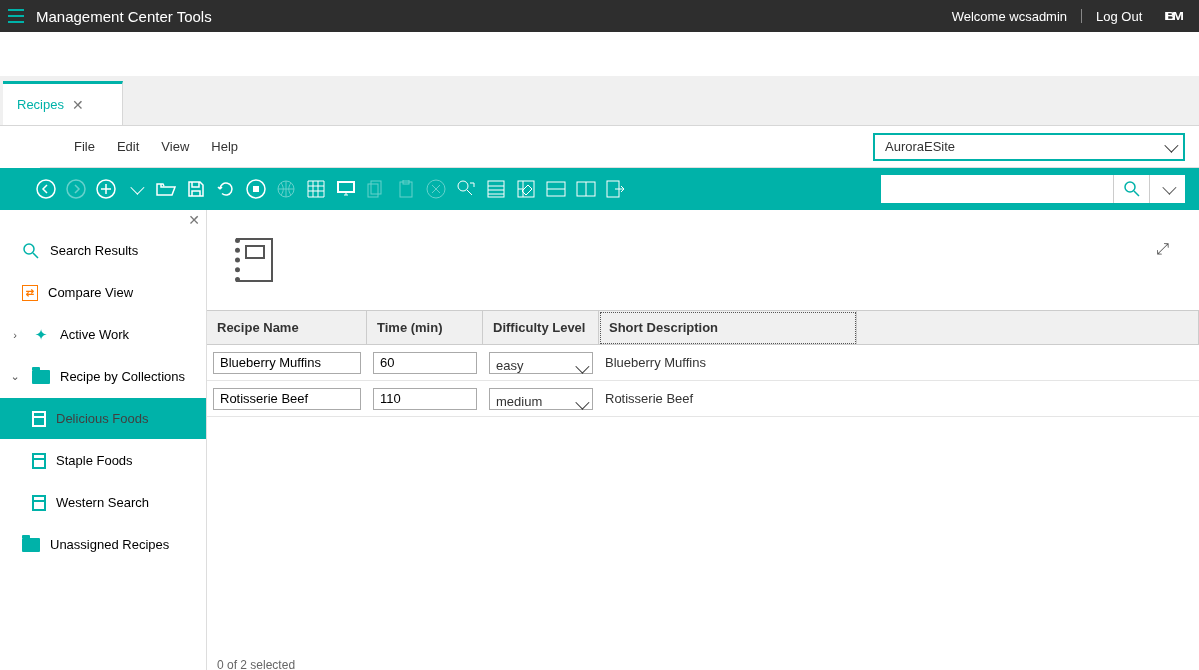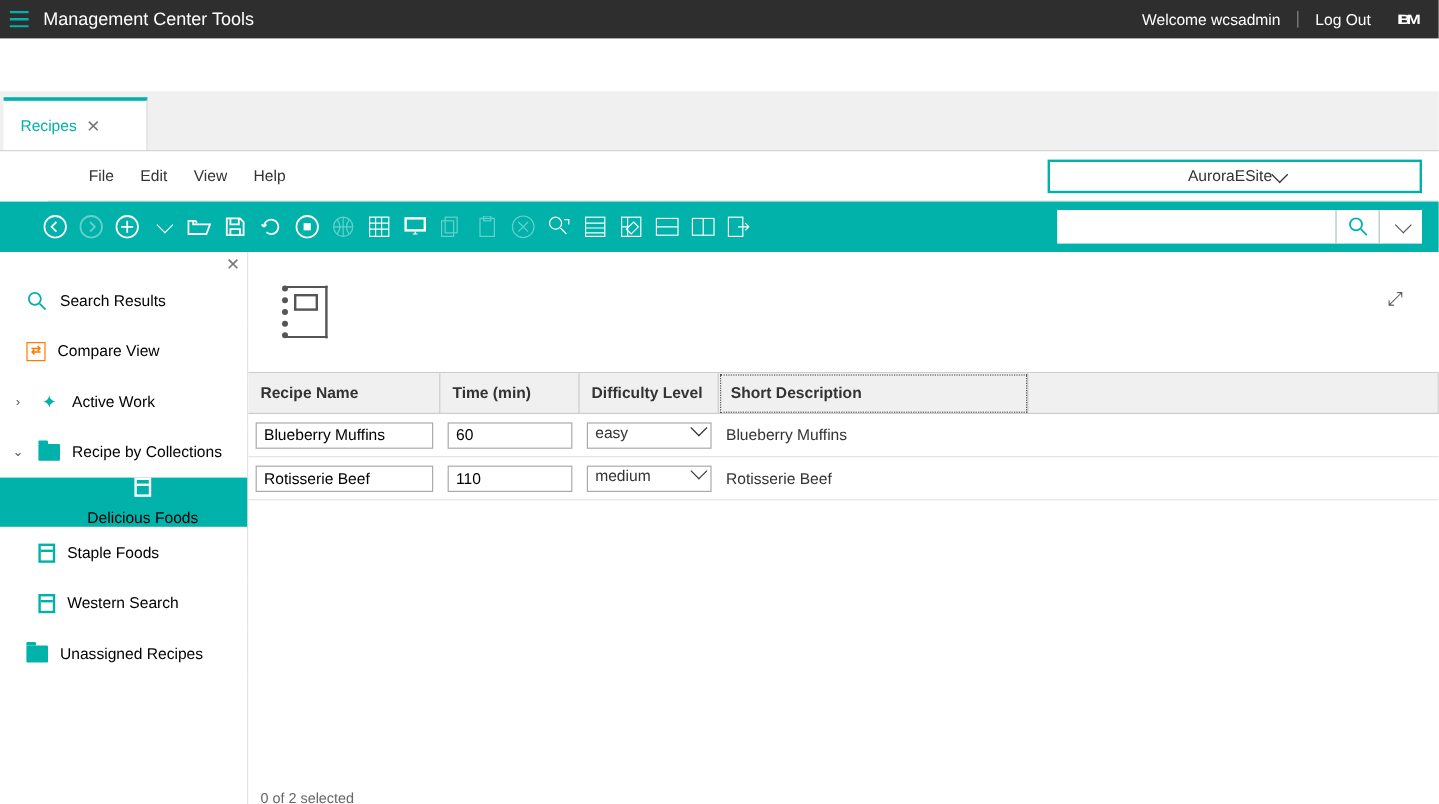--- a/index.html
+++ b/index.html
@@ -17,21 +17,21 @@
 
   
   .tabstrip { height: 50px; background: #f0f0f0; border-bottom: 1px solid #d7d7d7; display:flex; align-items:flex-end; padding-left:3px;margin-top:44px; }
   .tab { height: 44px; background:#fff; border-top:3px solid #00b2a9; padding:0 10px 0 14px; display:flex; align-items:center; gap:8px; font-size:13px; color:#00b2a9; border-right:1px solid #d7d7d7; min-width:120px; }
   .tab-close { color:#777; font-size:14px; cursor:pointer; }
 
   
   .menurow { height: 42px; display:flex; align-items:center; justify-content:space-between; padding:0 14px 0 34px; font-size:13px; color:#333; border-bottom:1px solid #e0e0e0;margin-left:40px;}
   .menus { display:flex; gap:22px; }
   .menus span { cursor:pointer; }
-  .site-select { width:312px; height:28px; border:2px solid #00b2a9; display:flex; align-items:center; justify-content:center; padding:0 8px 0 10px; font-size:13px; color:#333; background:#fff;}
+  .site-select { width:312px; height:28px; border:2px solid #00b2a9; display:flex; align-items:center; justify-content:space-between; padding:0 8px 0 10px; font-size:13px; color:#333; background:#fff;}
 
   
   .toolbar { height: 42px; background:#00b2a9; display:flex; align-items:center; padding-left:34px; gap:6px; }
   .tb-icon { width:24px; height:24px; color:#fff; display:flex; align-items:center; justify-content:center; }
   .tb-icon.dis { opacity:0.4; }
   .toolbar .spacer { flex:1; }
   .toolbar .searchbox { width:232px; height:28px; background:#fff; border:none; font-size:13px; padding:0 8px; }
   .toolbar .search-btn { width:36px; height:28px; background:#fff; border-left:1px solid #ccc; display:flex; align-items:center; justify-content:center; color:#00b2a9;}
   .toolbar .search-dd { width:36px; height:28px; background:#fff; border-left:1px solid #ccc; display:flex; align-items:center; justify-content:center; color:#555;}
   .searchwrap { display:flex; margin-right:14px; }
@@ -39,21 +39,21 @@
   
   .body { display:flex; height: calc(670px - 32px - 50px - 42px - 42px - 36px); }
 
   
   .leftpanel { width:207px; border-right:1px solid #ddd; position:relative; background:#fff; font-size:13px; }
   .leftpanel .close { position:absolute; right:6px; top:2px; color:#777; font-size:14px; cursor:pointer; }
   .tree { margin-top:20px; }
   .tree-row { height:42px; display:flex; align-items:center; padding-left:22px; gap:10px; cursor:pointer; border-bottom:1px solid #fff;}
   .tree-row.lvl1 { padding-left:8px; }
   .tree-row.lvl2 { padding-left:32px; }
-  .tree-row.sel { background:#00b2a9; color:#000000;flex-direction:column; }
+  .tree-row.sel { background:#00b2a9; color:#404040; }
   .tree-row.sel .ico { color:#fff; }
   .arrow { width:14px; font-size:11px; color:#555; text-align:center;}
   .ico { width:18px; height:18px; color:#00b2a9; display:flex; align-items:center; justify-content:center;}
   .ico.orange { color:#ff7a00; border:1px solid #ff7a00; font-size:10px; font-weight:bold; width:16px; height:16px; line-height:14px; text-align:center; }
   .ico.folder { width:18px; height:14px; background:#00b2a9; border-radius:1px; position:relative;}
   .ico.folder::before{ content:''; position:absolute; top:-3px; left:0; width:8px; height:3px; background:#00b2a9; border-radius:1px 1px 0 0;}
   .ico.folder.solid { background:#00b2a9; }
   .ico.box { border:2px solid #00b2a9; width:14px; height:16px; position:relative;}
   .ico.box::after{content:''; position:absolute; top:3px; left:0; right:0; height:2px; background:#00b2a9;}
   .ico.box.white { border-color:#fff;} .ico.box.white::after{background:#fff;}
@@ -70,21 +70,21 @@
 
   
   .tbl { border-top:1px solid #ccc; font-size:13px; color:#333; }
   .tbl-head { display:flex; height:34px; background:#f0f0f0; }
   .th { border-right:1px solid #ccc; border-bottom:1px solid #ccc; display:flex; align-items:center; padding:0 10px; font-weight:bold;}
   .th.sel { outline:1px dotted #555; outline-offset:-2px;}
   .tbl-row { display:flex; height:36px; align-items:center; border-bottom:1px solid #e5e5e5;}
   .td { padding:0 6px; display:flex; align-items:center; height:100%;}
   .c1 { width:160px; } .c2 { width:116px; } .c3 { width:116px; } .c4 { width:258px; } .c5{ flex:1;}
   .cell-input { width:100%; height:22px; border:1px solid #aaa; padding:0 6px; font-size:13px;}
-  .cell-select { width:100%; height:22px; border:1px solid #aaa; padding:0 6px; font-size:13px; display:flex; align-items:flex-start; justify-content:space-between; background:#fff;}
+  .cell-select { width:100%; height:22px; border:1px solid #aaa; padding:0 6px; font-size:13px; display:flex; align-items:flex-end; justify-content:space-between; background:#fff;}
   .status { padding:6px 10px; font-size:12px; color:#666; }
 
   
   .bottom { height:36px; background:#2e2e2e; display:flex; align-items:center; padding-left:16px; gap:10px;}
   .spinner { width:20px; height:20px; border:2px dotted #bbb; border-radius:50%;}
   .bottom-input { width:390px; height:22px; background:#555; border:1px solid #777;}
   .popout { color:#ccc; font-size:14px;}
 
   .chev { display:inline-block; width:10px; height:10px; border-right:1.5px solid currentColor; border-bottom:1.5px solid currentColor; transform:rotate(45deg) translateY(-2px);}
 </style>

